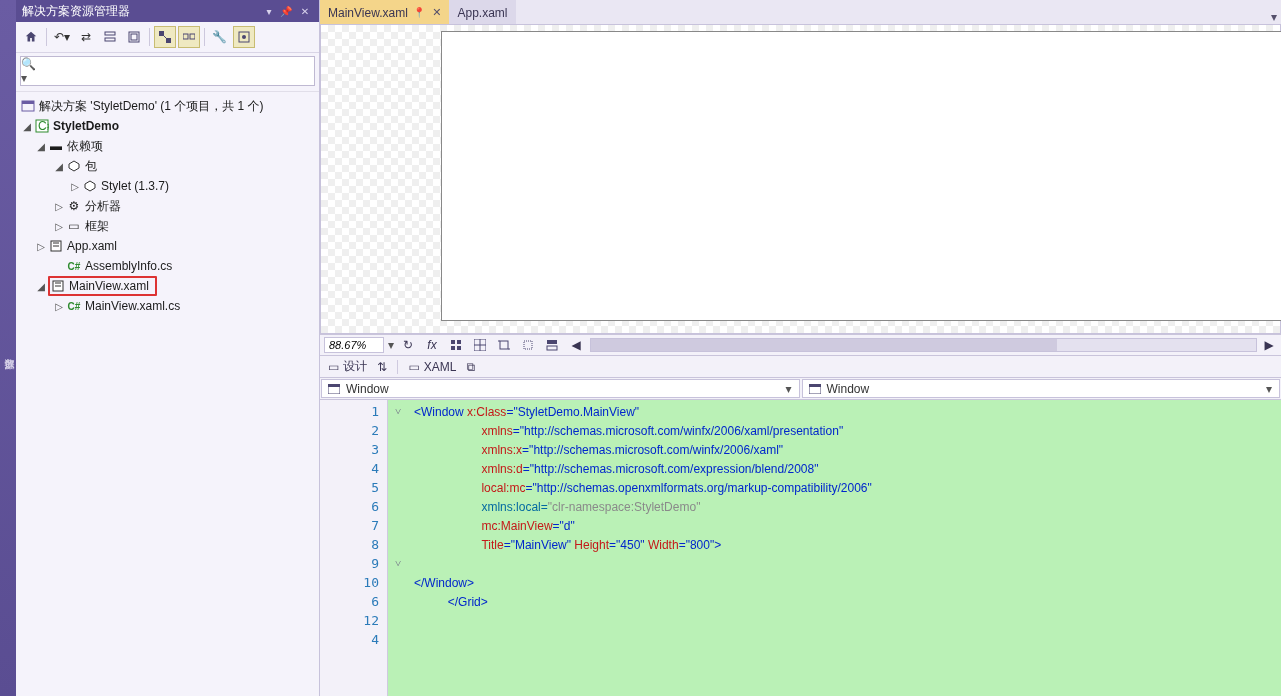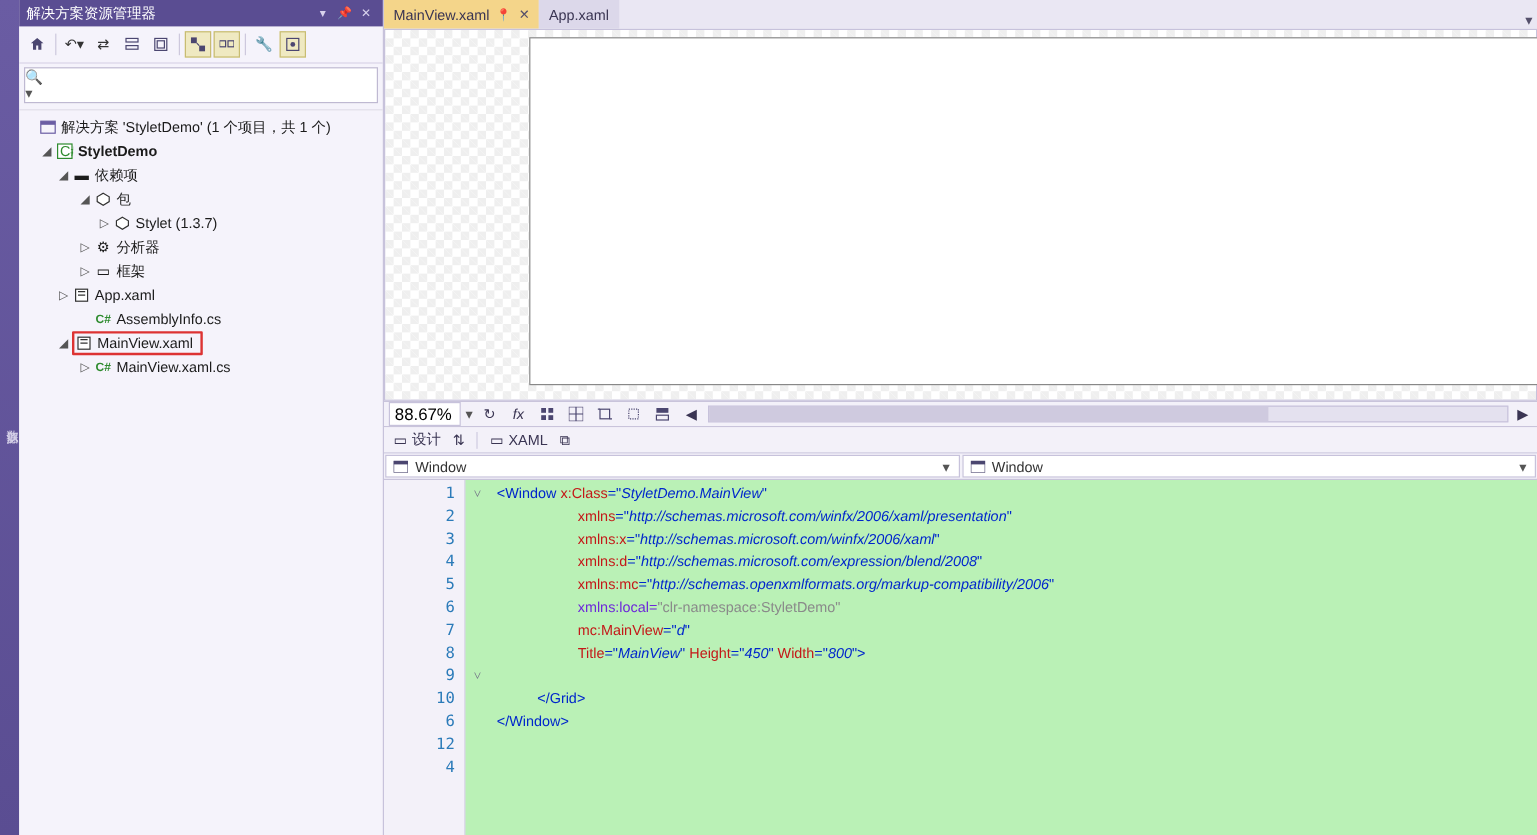--- a/index.html
+++ b/index.html
@@ -20,21 +20,21 @@
 .tbtn { min-width:22px; height:22px; display:flex; align-items:center; justify-content:center; background:transparent; border:1px solid transparent; color:#333; cursor:pointer; }
 .tbtn.box { background:#efe9c1; border:1px solid #c8bc72; }
 .tsep { width:1px; height:18px; background:#cdc8dd; margin:0 2px; }
 
 .sol-search { padding:3px 4px 5px 4px; border-bottom:1px solid #e1dee9; display:flex; }
 .sol-search .sbox { flex:1; display:flex; border:1px solid #bfb9d2; background:#fff; }
 .sol-search input { flex:1; border:none; outline:none; padding:3px 6px; font-size:12px; color:#666; background:transparent; }
 .sol-search .sicon { width:20px; display:flex; align-items:center; justify-content:center; color:#555; cursor:pointer; }
 
 .tree { padding:4px 0 6px 2px; overflow:auto; flex:1; color:#1b1b1b; }
-.tree .row { display:flex; align-items:center; height:20px; white-space:nowrap; cursor:default;margin-left:12px; }
+.tree .row { display:flex; align-items:center; height:20px; white-space:nowrap; cursor:default; }
 .tree .arrow { width:14px; text-align:center; color:#555; cursor:pointer; font-size:10px; user-select:none; }
 .tree .arrow.blank { visibility:hidden; }
 .tree .ic { width:16px; height:16px; display:flex; align-items:center; justify-content:center; margin-right:3px; font-size:12px; }
 .tree .lbl { font-size:12px; }
 .tree .bold { font-weight:bold; }
 .tree .d1 { padding-left: 2px; }
 .tree .d2 { padding-left: 16px; }
 .tree .d3 { padding-left: 34px; }
 .tree .d4 { padding-left: 50px; }
 .tree .highlight { border:2px solid #d33; padding:0 6px 0 0; border-radius:1px; }
@@ -52,21 +52,21 @@
 
 .design-view { flex:0 0 310px; background:#fff; border:1px solid #c7c2db; margin:0; position:relative; 
   background-image:
     linear-gradient(45deg,#efefef 25%,transparent 25%,transparent 75%,#efefef 75%,#efefef),
     linear-gradient(45deg,#efefef 25%,transparent 25%,transparent 75%,#efefef 75%,#efefef);
   background-size:14px 14px; background-position:0 0,7px 7px;
 }
 .design-canvas { position:absolute; left:120px; top:6px; width:1018px; height:290px; background:#fff; border:1px solid #888; }
 
 .zoom-bar { height:22px; display:flex; align-items:center; background:#f3f1f9; border-top:1px solid #c9c4db; border-bottom:1px solid #c9c4db; padding:0 4px; gap:4px; }
-.zoom-bar input.zoom { width:60px; border:1px solid #c7c2db; padding:1px 4px; font-size:14px; background:#fff; }
+.zoom-bar input.zoom { width:60px; border:1px solid #c7c2db; padding:1px 4px; font-size:11px; background:#fff;font-style:italic; }
 .zb-ic { width:20px; height:18px; display:flex; align-items:center; justify-content:center; color:#3a3553; cursor:pointer; }
 .zoom-scroll { flex:1; height:14px; background:#e4e1ef; border:1px solid #c7c2db; position:relative; }
 .zoom-scroll::after{ content:""; position:absolute; left:0; top:0; width:70%; height:100%; background:#cfcadf; }
 .zoom-right { width:16px; text-align:center; color:#3a3553; }
 
 .view-switch { height:22px; display:flex; align-items:center; gap:10px; padding:0 8px; background:#f3f1f9; border-bottom:1px solid #c9c4db; }
 .vs-item { display:flex; align-items:center; gap:4px; color:#3a3553; cursor:pointer; }
 .vsep { width:1px; height:14px; background:#cfcadf; }
 
 .combo-row { height:22px; display:flex; background:#f3f1f9; border-bottom:1px solid #c9c4db; }
@@ -77,23 +77,23 @@
 
 .code { flex:1; display:flex; background:#baf1b6; overflow:auto; font-family: Consolas, monospace; }
 .gutter { width:68px; background:#f3f1f9; border-right:1px solid #cfcadf; text-align:right; padding:2px 8px 2px 0; color:#2b7bb9; }
 .gutter div { height:19px; line-height:19px; font-family: Consolas,monospace; font-size:13px; }
 .fold { width:20px; background:#baf1b6; padding-top:2px; }
 .fold div { height:19px; line-height:19px; text-align:center; color:#6b6782; font-size:11px; font-family:Consolas,monospace; }
 .src { flex:1; padding:2px 0 2px 6px; }
 .src .ln { height:19px; line-height:19px; white-space:pre; font-family: Consolas, monospace; font-size:14px; }
 .t-tag { color:#0026cc; }
 .t-attr { color:#c41818; }
-.t-str { color:#0026cc;font-style:italic; }
+.t-str { color:#0026cc; }
 .t-brk { color:#0026cc; }
-.t-gray{ color:#6d28d9; }
+.t-gray{ color:#0369a1; }
 .t-graystr{ color:#8a8a8a; }
 
 svg { display:block; }
 </style>
 </head>
 <body>
 
 <div class="app">
 
   <div class="left-rail">
@@ -383,24 +383,24 @@
           <div></div>
           <div></div>
           <div></div>
           <div></div>
         </div>
       <div class="src" id="src">
           <div class="ln"><span class="t-brk">&lt;</span><span class="t-tag">Window </span><span class="t-attr">x:Class</span><span class="t-brk">="</span><span class="t-str">StyletDemo.MainView</span><span class="t-brk">"</span></div>
           <div class="ln">        <span class="t-attr">xmlns</span><span class="t-brk">="</span><span class="t-str">http://schemas.microsoft.com/winfx/2006/xaml/presentation</span><span class="t-brk">"</span></div>
           <div class="ln">        <span class="t-attr">xmlns:x</span><span class="t-brk">="</span><span class="t-str">http://schemas.microsoft.com/winfx/2006/xaml</span><span class="t-brk">"</span></div>
           <div class="ln">        <span class="t-attr">xmlns:d</span><span class="t-brk">="</span><span class="t-str">http://schemas.microsoft.com/expression/blend/2008</span><span class="t-brk">"</span></div>
-          <div class="ln">        <span class="t-attr">xmlns:mc</span><span class="t-brk">="</span><span class="t-str">http://schemas.openxmlformats.org/markup-compatibility/2006</span><span class="t-brk">"</span></div>
+          <div class="ln">        <span class="t-attr">local:mc</span><span class="t-brk">="</span><span class="t-str">http://schemas.openxmlformats.org/markup-compatibility/2006</span><span class="t-brk">"</span></div>
           <div class="ln">        <span class="t-gray">xmlns:local</span><span class="t-gray">=</span><span class="t-graystr">"clr-namespace:StyletDemo"</span></div>
           <div class="ln">        <span class="t-attr">mc:MainView</span><span class="t-brk">="</span><span class="t-str">d</span><span class="t-brk">"</span></div>
           <div class="ln">        <span class="t-attr">Title</span><span class="t-brk">="</span><span class="t-str">MainView</span><span class="t-brk">" </span><span class="t-attr">Height</span><span class="t-brk">="</span><span class="t-str">450</span><span class="t-brk">" </span><span class="t-attr">Width</span><span class="t-brk">="</span><span class="t-str">800</span><span class="t-brk">"&gt;</span></div>
           <div class="ln"></div>
+          <div class="ln"><span class="t-brk">&lt;/</span><span class="t-tag">Window</span><span class="t-brk">&gt;</span></div>
           <div class="ln">    <span class="t-brk">&lt;/</span><span class="t-tag">Grid</span><span class="t-brk">&gt;</span></div>
-          <div class="ln"><span class="t-brk">&lt;/</span><span class="t-tag">Window</span><span class="t-brk">&gt;</span></div>
           <div class="ln"></div>
         </div>
     </div>
   </div>
 </div>
 
 </body></html>

